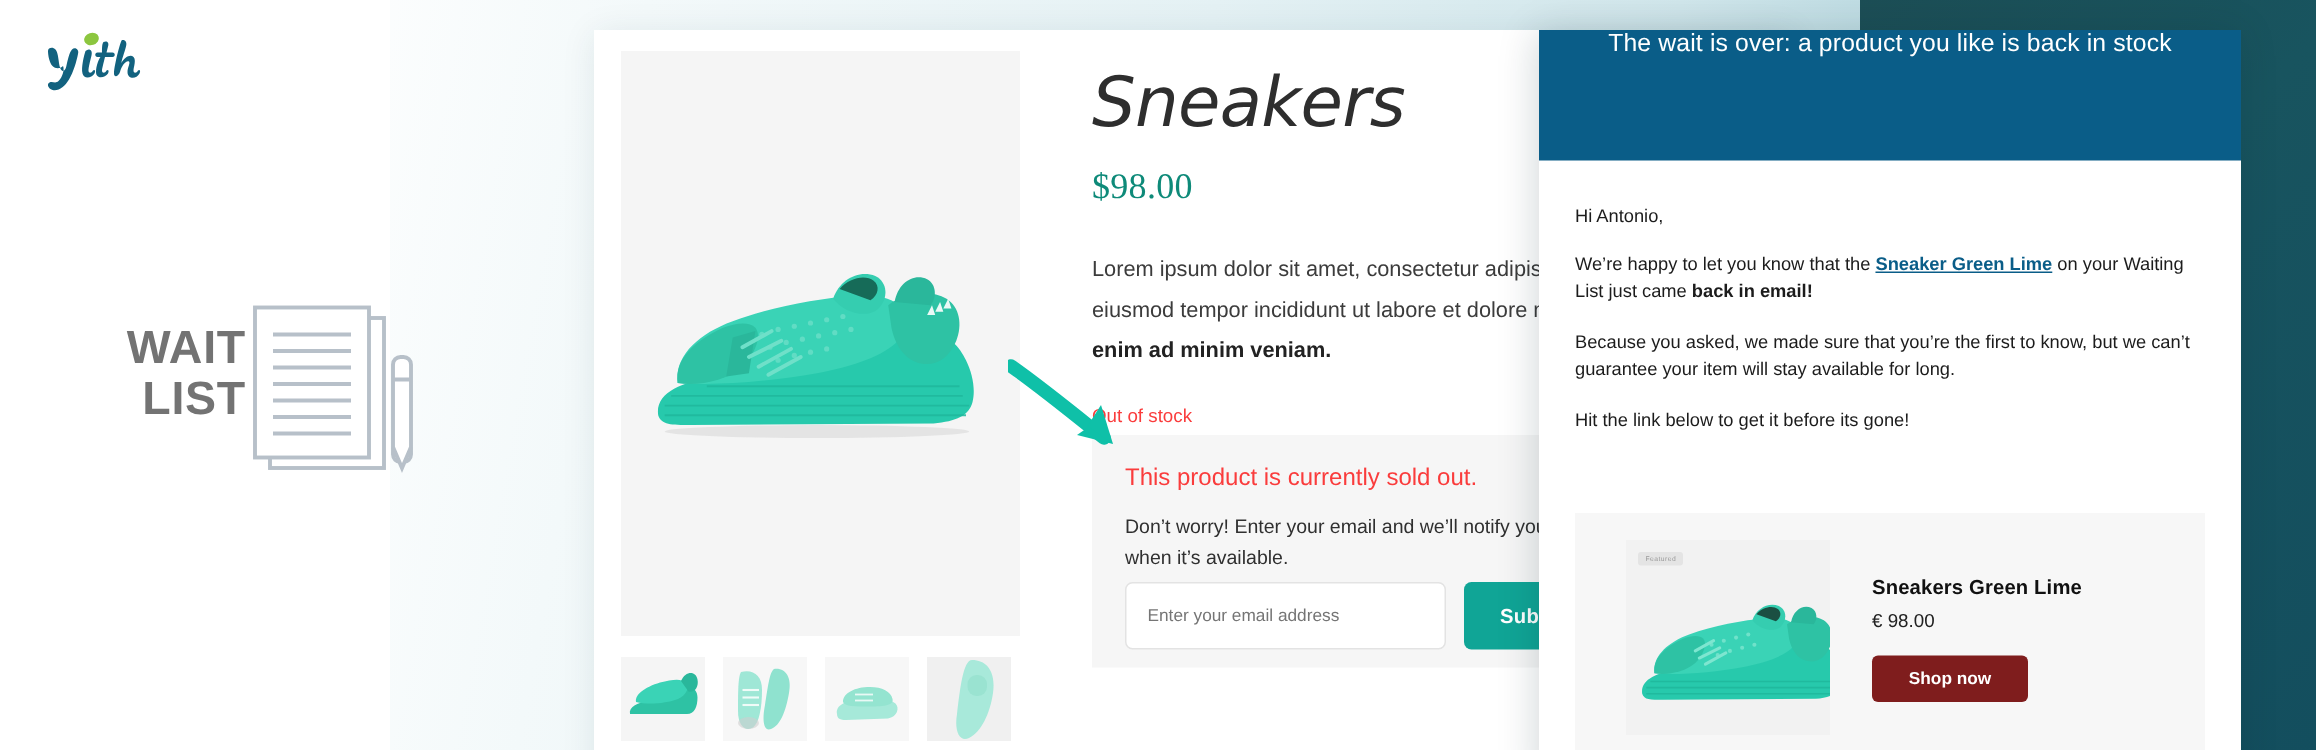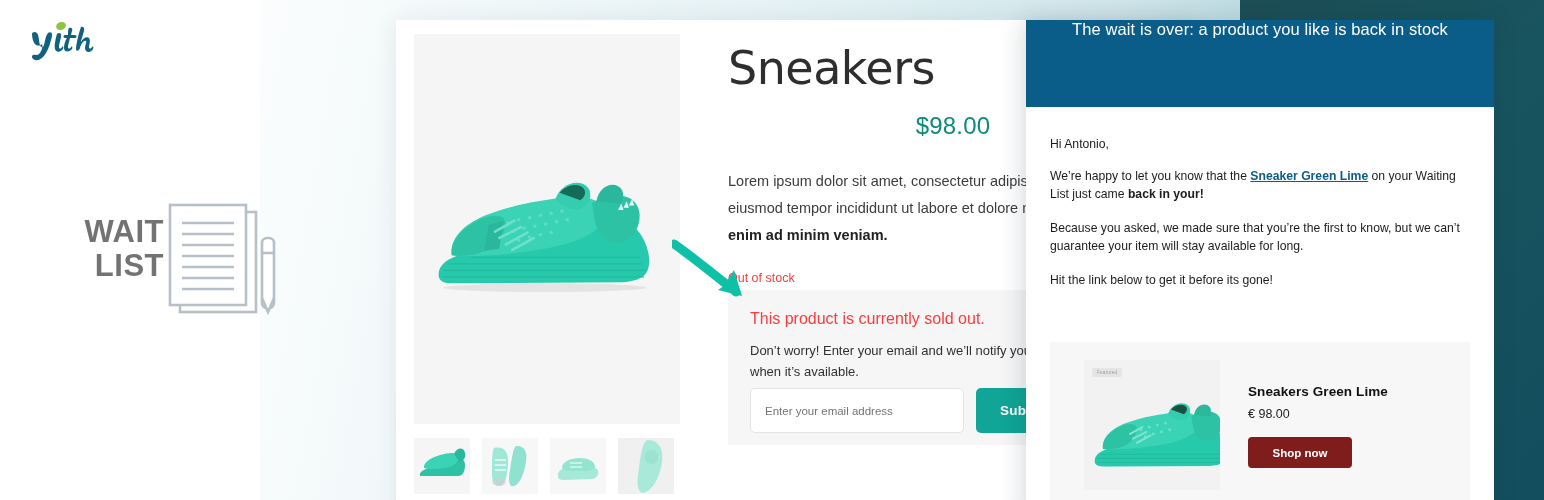--- a/index.html
+++ b/index.html
@@ -102,28 +102,28 @@
     position: absolute; left: 332px; top: 20px;
     width: 450px;
   }
   .p-title {
     font-family: "DejaVu Sans", sans-serif;
     font-size: 46px;
     font-weight: 400;
     color: #2e2e2e;
     letter-spacing: -0.5px;
     line-height: 56px;
+    font-style: italic;
   }
   .p-price {
     margin-top: 16px;
-    font-family: Liberation Sans, sans-serif;
+    font-family: Liberation Serif, serif;
     font-size: 24px;
     color: #0e8a79;
     letter-spacing: 0.2px;
-    text-align: center;
   }
   .p-desc {
     margin-top: 28px;
     font-size: 14.5px;
     line-height: 27px;
     color: #3c3c3c;
     width: 420px;
   }
   .p-desc b { font-weight: bold; color: #222; }
   .p-stock {
@@ -482,21 +482,21 @@
   </div>
 
   <div class="email-panel">
 
     <div class="email-head">
       <div class="email-head-title">The wait is over: a product you like is back in stock</div>
     </div>
 
     <div class="email-body">
       <p class="tight">Hi Antonio,</p>
-      <p><span>We’re happy to let you know that the </span><a class="email-link" href="#">Sneaker Green Lime</a><span> on your Waiting List just came </span><b>back in your!</b></p>
+      <p><span>We’re happy to let you know that the </span><a class="email-link" href="#">Sneaker Green Lime</a><span> on your Waiting List just came </span><b>back in email!</b></p>
       <p>Because you asked, we made sure that you’re the first to know, but we can’t guarantee your item will stay available for long.</p>
       <p>Hit the link below to get it before its gone!</p>
     </div>
 
     <div class="email-product">
       <div class="ep-imgwrap">
         <div class="ep-badge">Featured</div>
         <svg width="136" height="130" viewBox="0 0 136 130" xmlns="http://www.w3.org/2000/svg">
           <rect width="136" height="130" fill="#f2f2f2"></rect>
           <g transform="translate(4,44) scale(0.68)">

